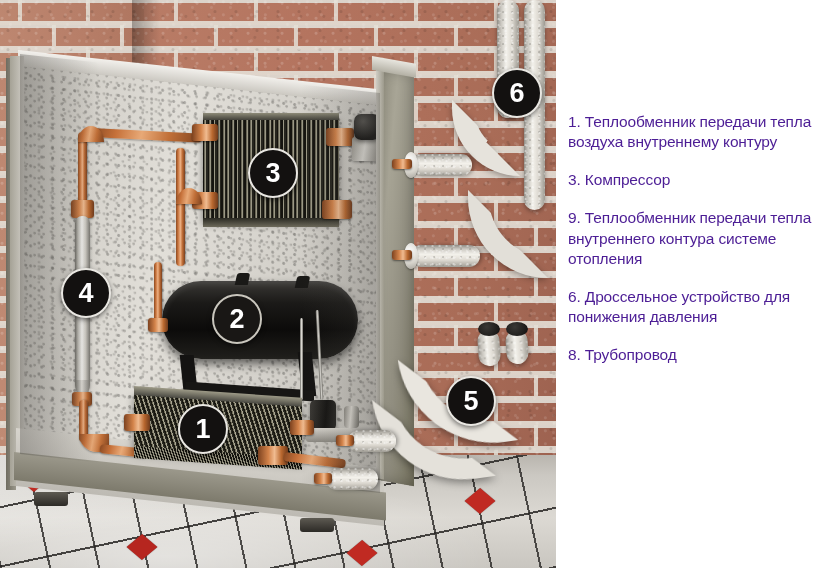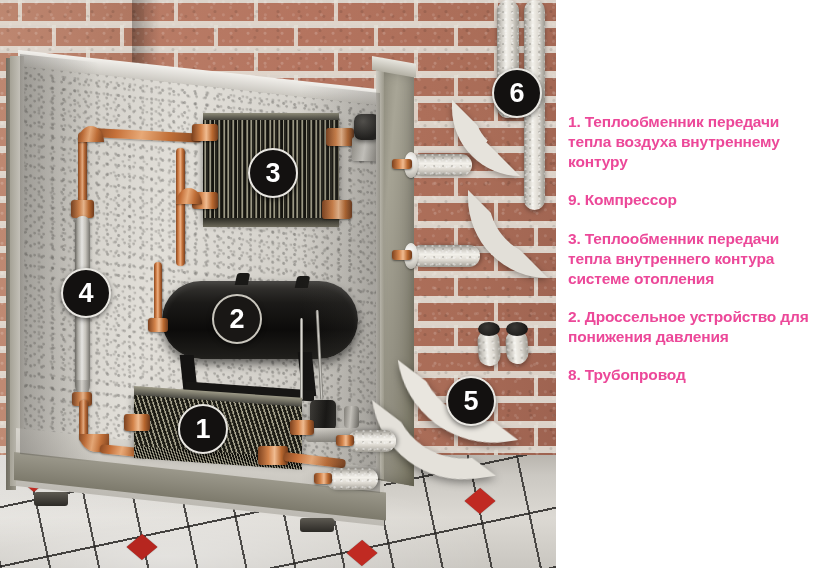--- a/index.html
+++ b/index.html
@@ -150,21 +150,21 @@
      background:#131110;border:2.5px solid #e9e7e2;
      color:#ffffff;font-weight:bold;font-size:27px;
      display:flex;align-items:center;justify-content:center;
      box-shadow:0 2px 5px rgba(0,0,0,.5);
      font-family:"Liberation Sans","DejaVu Sans",sans-serif;line-height:1;}
   .badge.on-dark{background:#191715;border-color:#c9c6bd;}
 
   
   #legend{position:absolute;left:556px;top:0;width:271px;height:568px;background:#ffffff;}
   #legend-list{position:absolute;left:12px;top:112px;width:256px;}
-  .legend-item{font-size:15.5px;font-weight:bold;color:#ec4899;
+  .legend-item{font-size:15.5px;font-weight:normal;color:#4c1d95;
      line-height:1.30;margin-bottom:18px;letter-spacing:-.15px;}
 </style>
 </head>
 <body>
 
 <div id="page">
 
   <div id="photo">
 
     <div id="wall-left" class="brick-wall">
@@ -496,20 +496,20 @@
     <div class="badge on-dark" style="left:212px;top:294px">2</div>
 
     <div class="badge" style="left:178px;top:404px">1</div>
 
     <div class="badge" style="left:446px;top:376px">5</div>
   </div>
 
   <div id="legend">
     <div id="legend-list">
       <div class="legend-item">1. Теплообменник передачи тепла воздуха внутреннему контуру</div>
-      <div class="legend-item">9. Компрессор</div>
-      <div class="legend-item">3. Теплообменник передачи тепла внутреннего контура системе отопления</div>
-      <div class="legend-item">2. Дроссельное устройство для понижения давления</div>
+      <div class="legend-item">3. Компрессор</div>
+      <div class="legend-item">9. Теплообменник передачи тепла внутреннего контура системе отопления</div>
+      <div class="legend-item">6. Дроссельное устройство для понижения давления</div>
       <div class="legend-item">8. Трубопровод</div>
     </div>
   </div>
 
 </div>
 
 </body></html>

